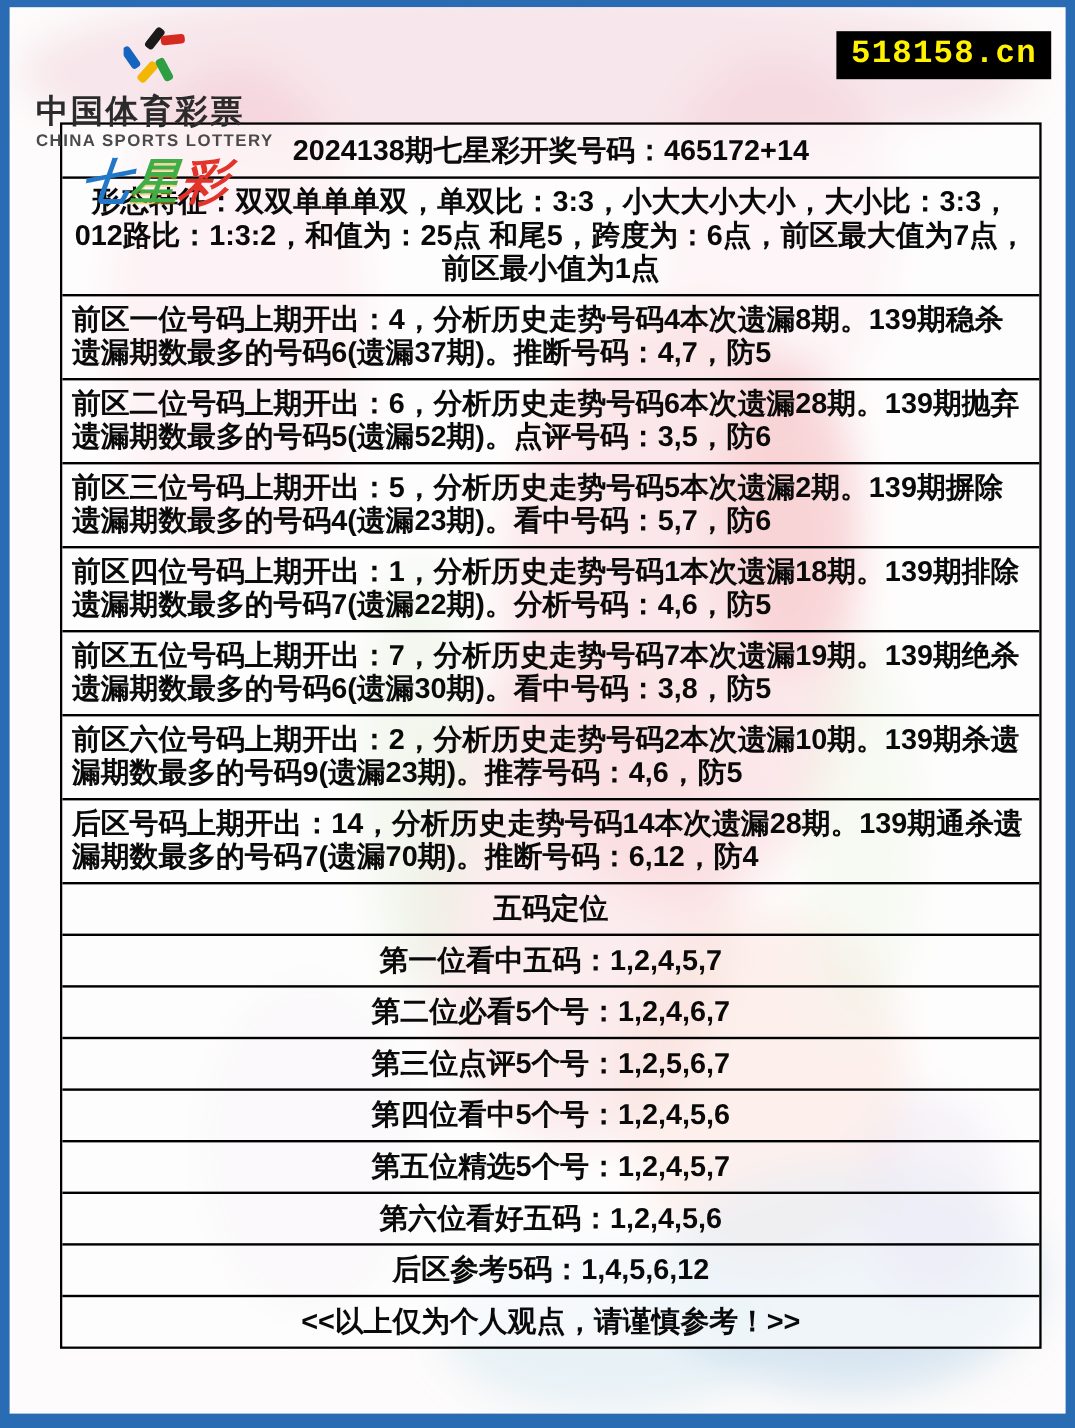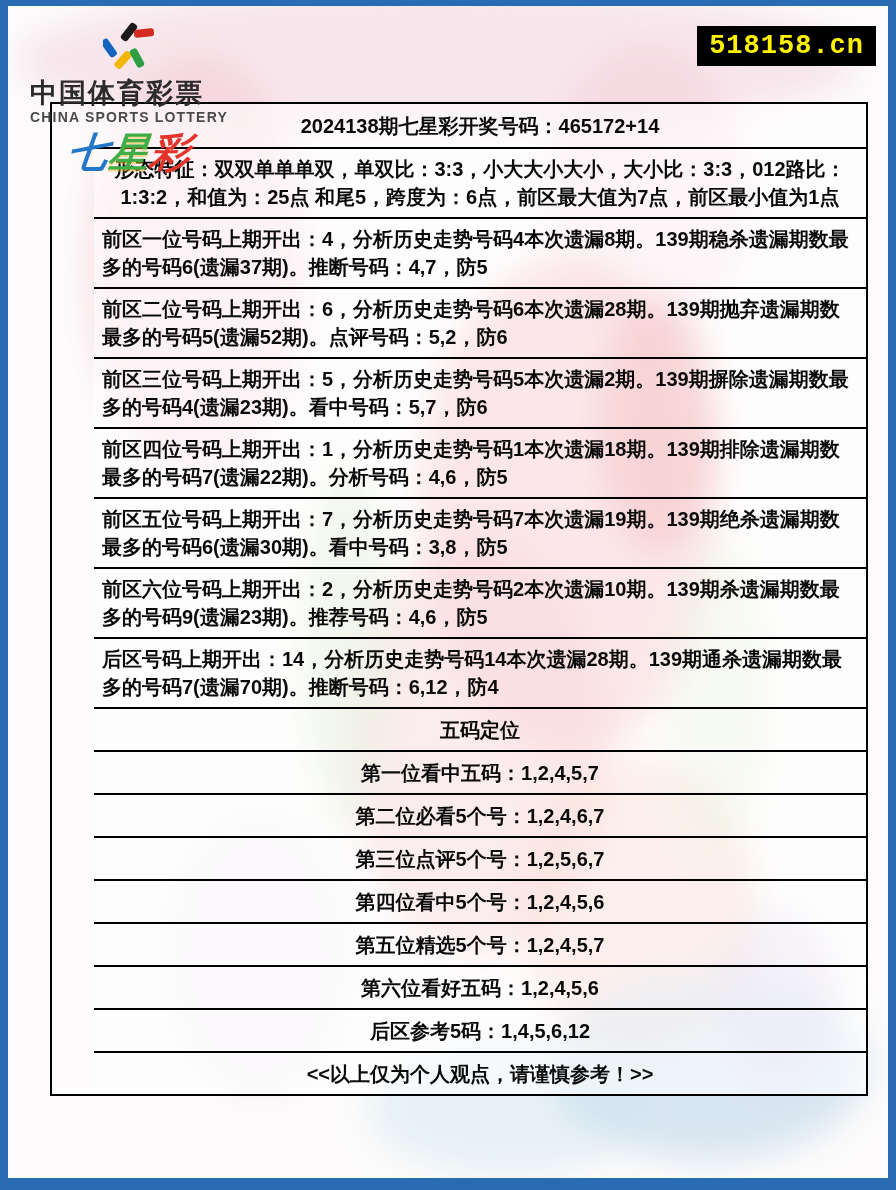--- a/index.html
+++ b/index.html
@@ -46,23 +46,23 @@
 
   
   .sheet{
     margin:22px 0 0 42px;width:818px;box-sizing:border-box;
     border:2px solid #000;
   }
   .row{
     box-sizing:border-box;
     border-top:2px solid #000;
     background:rgba(255,255,255,0.60);
-    font-size:20px;font-weight:bold;color:#0a0a0a;
+    font-size:24px;font-weight:bold;color:#0a0a0a;
     line-height:28px;padding:6px 8px;
-    display:flex;flex-direction:column;justify-content:center;margin-left:42px;
+    display:flex;flex-direction:column;justify-content:center;
   }
   .row:first-child{border-top:none;}
   .row.center{text-align:center;}
   .row.left{text-align:left;}
   .row.h1{min-height:43px;}
   .row.h2{min-height:63px;}
 </style>
 </head>
 <body>
 
@@ -112,21 +112,21 @@
           </div>
         </div>
         <div class="site-badge">518158.cn</div>
       </div>
 
 
       <div class="sheet">
         <div class="row center h1">2024138期七星彩开奖号码：465172+14</div>
         <div class="row center h2">形态特征：双双单单单双，单双比：3:3，小大大小大小，大小比：3:3，012路比：1:3:2，和值为：25点 和尾5，跨度为：6点，前区最大值为7点，前区最小值为1点</div>
         <div class="row left h2">前区一位号码上期开出：4，分析历史走势号码4本次遗漏8期。139期稳杀遗漏期数最多的号码6(遗漏37期)。推断号码：4,7，防5</div>
-        <div class="row left h2">前区二位号码上期开出：6，分析历史走势号码6本次遗漏28期。139期抛弃遗漏期数最多的号码5(遗漏52期)。点评号码：5,2，防6</div>
+        <div class="row left h2">前区二位号码上期开出：6，分析历史走势号码6本次遗漏28期。139期抛弃遗漏期数最多的号码5(遗漏52期)。点评号码：3,5，防6</div>
         <div class="row left h2">前区三位号码上期开出：5，分析历史走势号码5本次遗漏2期。139期摒除遗漏期数最多的号码4(遗漏23期)。看中号码：5,7，防6</div>
         <div class="row left h2">前区四位号码上期开出：1，分析历史走势号码1本次遗漏18期。139期排除遗漏期数最多的号码7(遗漏22期)。分析号码：4,6，防5</div>
         <div class="row left h2">前区五位号码上期开出：7，分析历史走势号码7本次遗漏19期。139期绝杀遗漏期数最多的号码6(遗漏30期)。看中号码：3,8，防5</div>
         <div class="row left h2">前区六位号码上期开出：2，分析历史走势号码2本次遗漏10期。139期杀遗漏期数最多的号码9(遗漏23期)。推荐号码：4,6，防5</div>
         <div class="row left h2">后区号码上期开出：14，分析历史走势号码14本次遗漏28期。139期通杀遗漏期数最多的号码7(遗漏70期)。推断号码：6,12，防4</div>
         <div class="row center h1">五码定位</div>
         <div class="row center h1">第一位看中五码：1,2,4,5,7</div>
         <div class="row center h1">第二位必看5个号：1,2,4,6,7</div>
         <div class="row center h1">第三位点评5个号：1,2,5,6,7</div>
         <div class="row center h1">第四位看中5个号：1,2,4,5,6</div>

